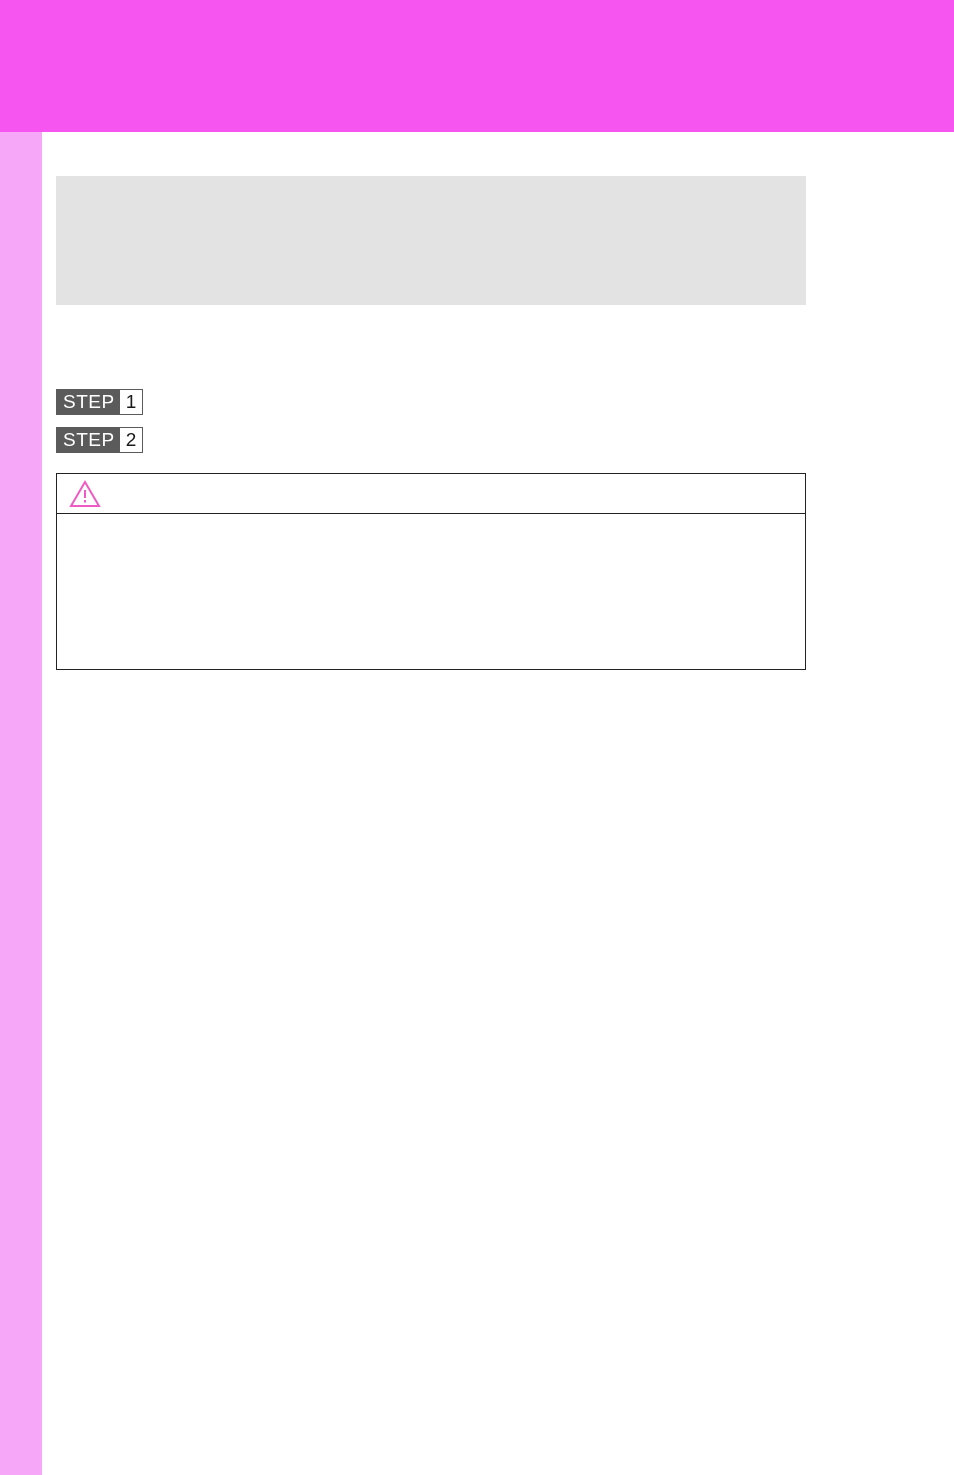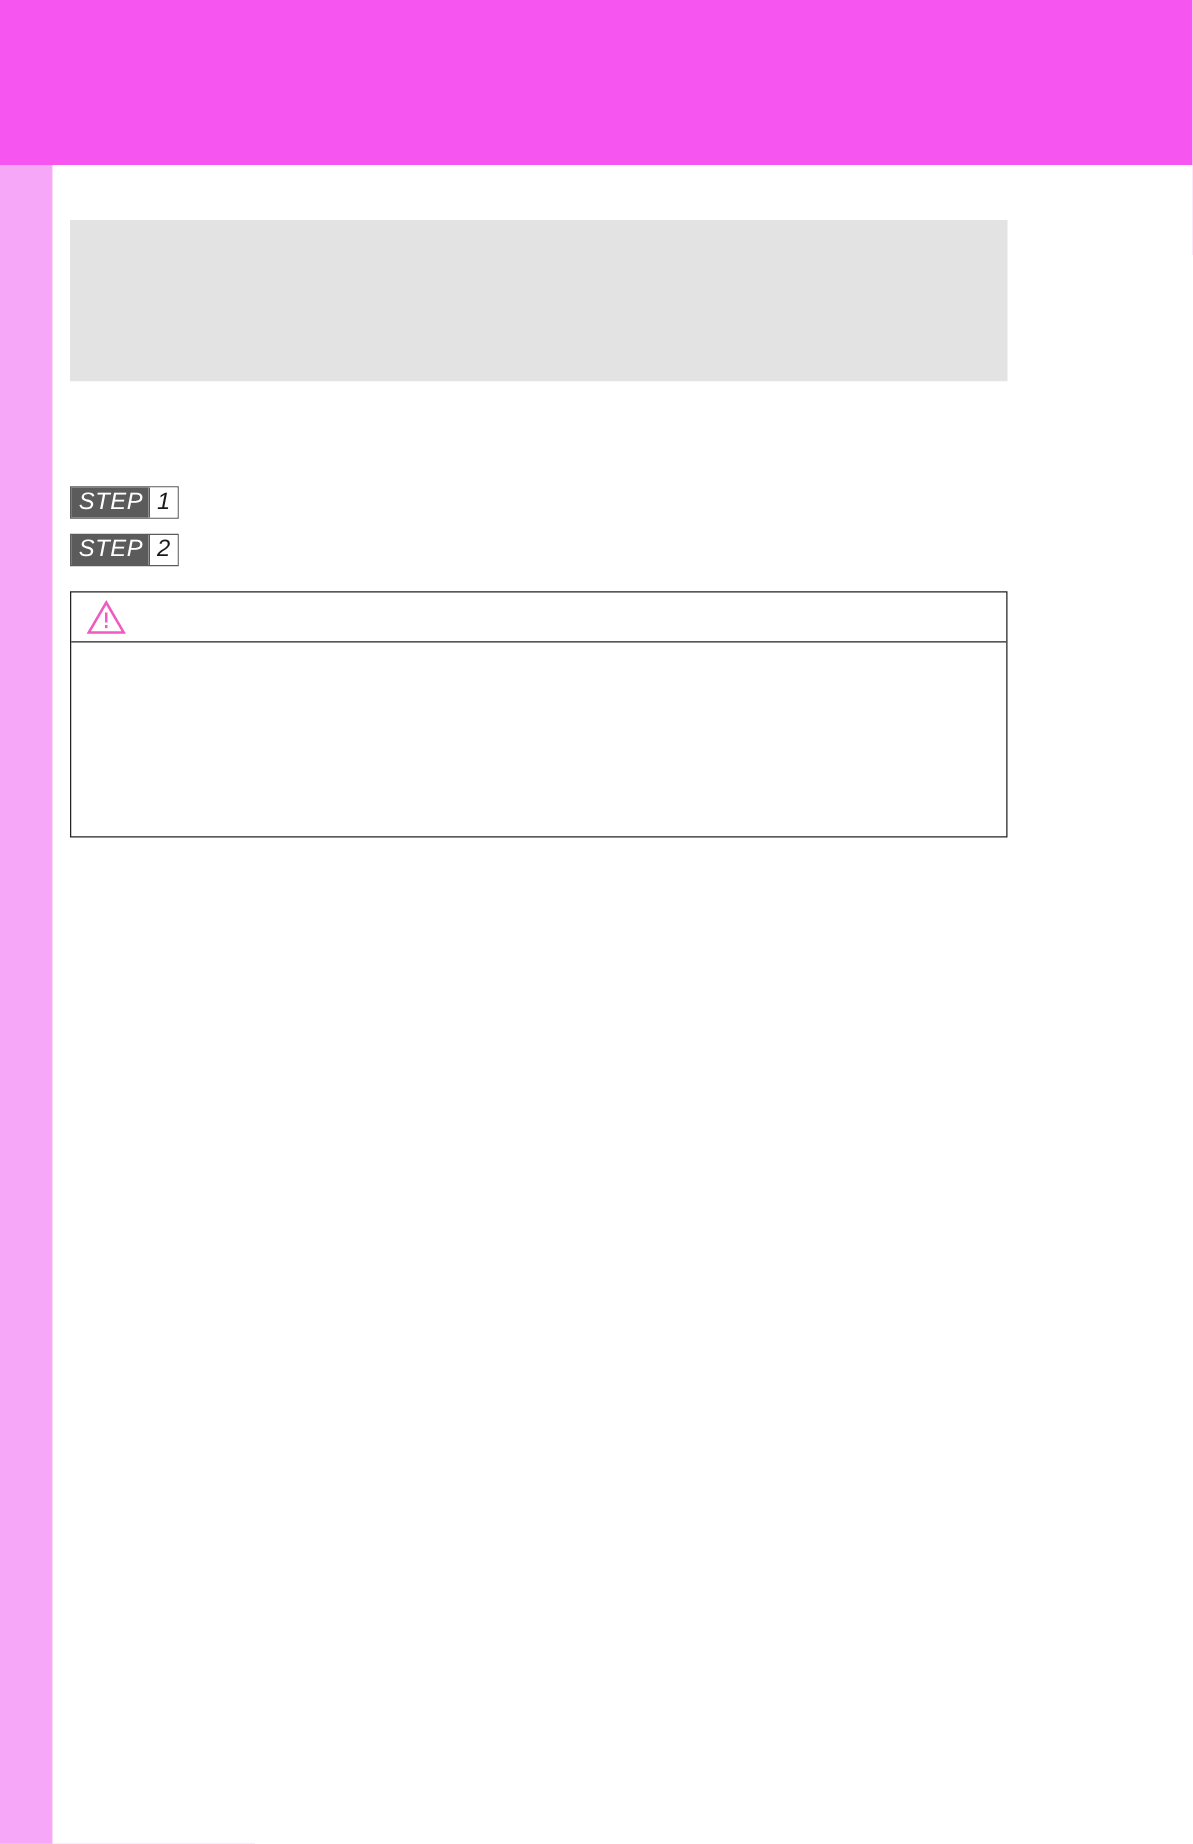--- a/index.html
+++ b/index.html
@@ -50,21 +50,20 @@
     height: 129px;
     background: #e3e3e3;
   }
   .step-block {
     margin-top: 84px;
   }
   .step-row {
     display: flex;
     align-items: flex-end;
     margin-bottom: 12px;
-    font-style: italic;
   }
   .step-chip {
     display: inline-flex;
     align-items: center;
     border: 1px solid #5b5b5b;
     font-size: 19px;
     line-height: 24px;
     font-family: Arial, sans-serif;
   }
   .step-word {

